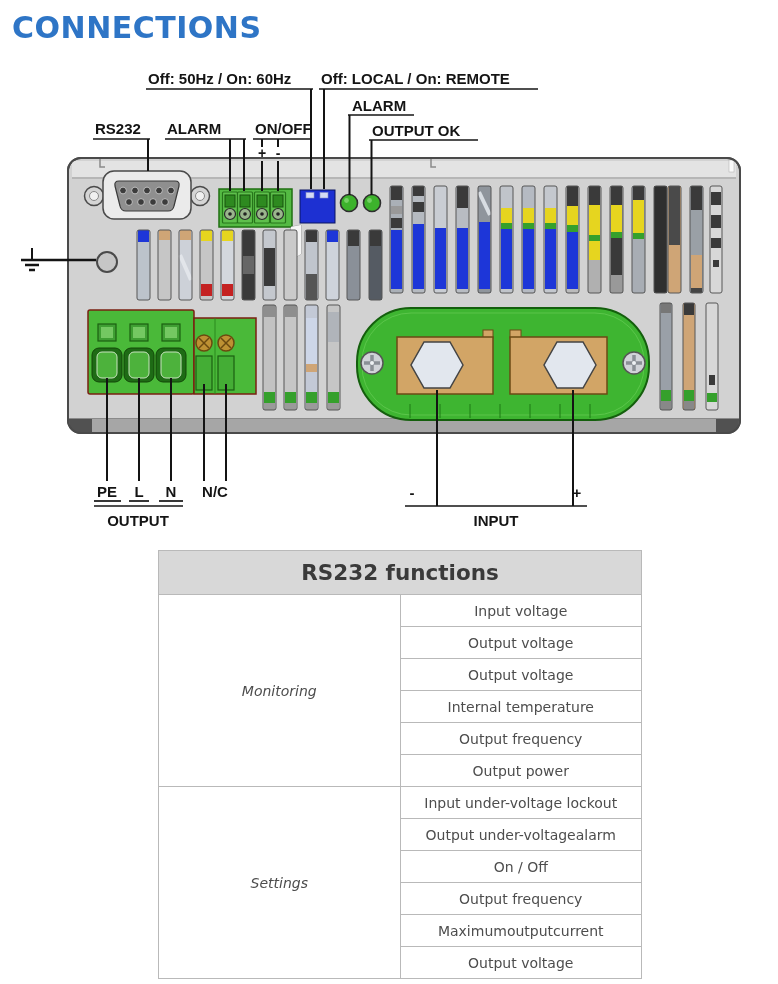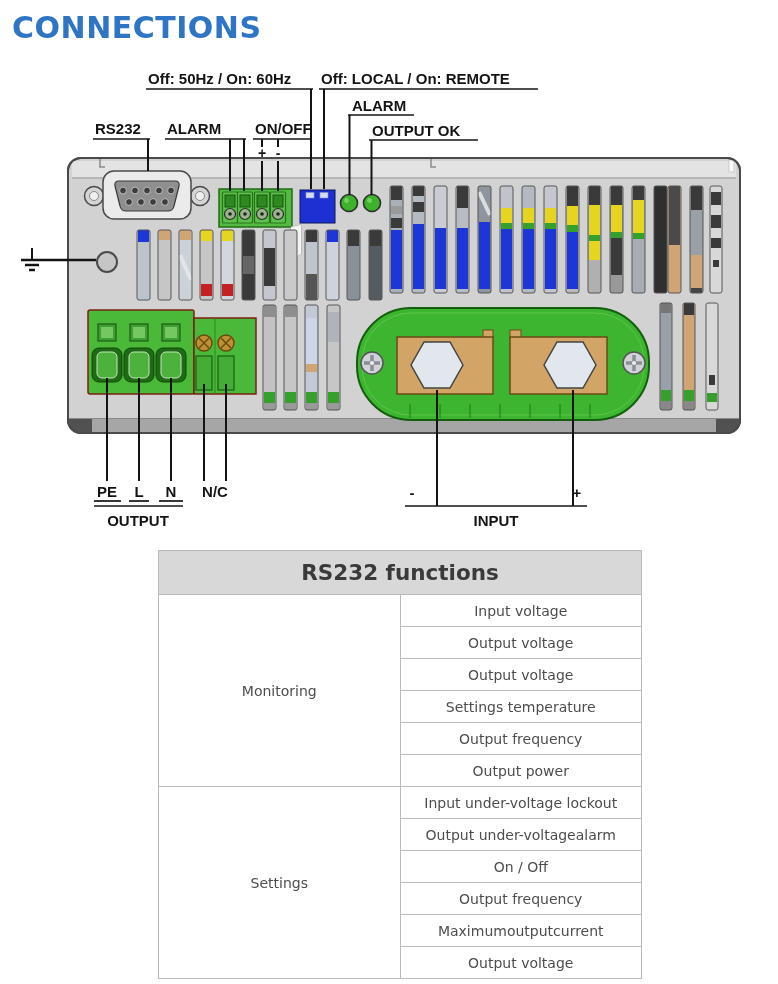--- a/index.html
+++ b/index.html
@@ -21,21 +21,21 @@
   .vb{fill:var(--vent-blue);} .vy{fill:var(--vent-yellow);} .vg{fill:var(--vent-green);}
   .vr{fill:var(--vent-red);} .vt{fill:var(--vent-tan);} .vd{fill:#3a3a3a;}
   .slot{stroke:#575757;stroke-width:1;fill:none;}
   .table-wrap{position:absolute;left:158px;top:550px;}
   table.rs{border-collapse:collapse;table-layout:fixed;width:484px;background:#fff;
     font-family:"DejaVu Sans",sans-serif;}
   table.rs th{height:27px;background:var(--table-header-bg);border:1px solid var(--table-border);
     font:bold 21.5px "DejaVu Sans",sans-serif;color:#3a3a3a;text-align:center;padding:8px;}
   table.rs td{height:31px;border:1px solid var(--table-border);font-size:14px;
     color:var(--table-text);text-align:center;padding:0;vertical-align:middle;}
-  td.group{width:137px;}
+  td.group{width:137px;font-style:italic;}
 </style>
 </head>
 <body>
 
 <div id="page">
   <h1 class="page-title">CONNECTIONS</h1>
 
   <svg id="diagram" width="778" height="490" viewBox="0 0 778 490">
 
     <g>
@@ -491,21 +491,21 @@
         <td class="group" rowspan="6">Monitoring</td>
         <td>Input voltage</td>
       </tr>
       <tr>
             <td>Output voltage</td>
           </tr>
       <tr>
             <td>Output voltage</td>
           </tr>
       <tr>
-            <td>Settings temperature</td>
+            <td>Internal temperature</td>
           </tr>
       <tr>
             <td>Output frequency</td>
           </tr>
       <tr>
             <td>Output power</td>
           </tr>
       <tr>
         <td class="group" rowspan="6">Settings</td>
         <td>Input under-voltage lockout</td>

